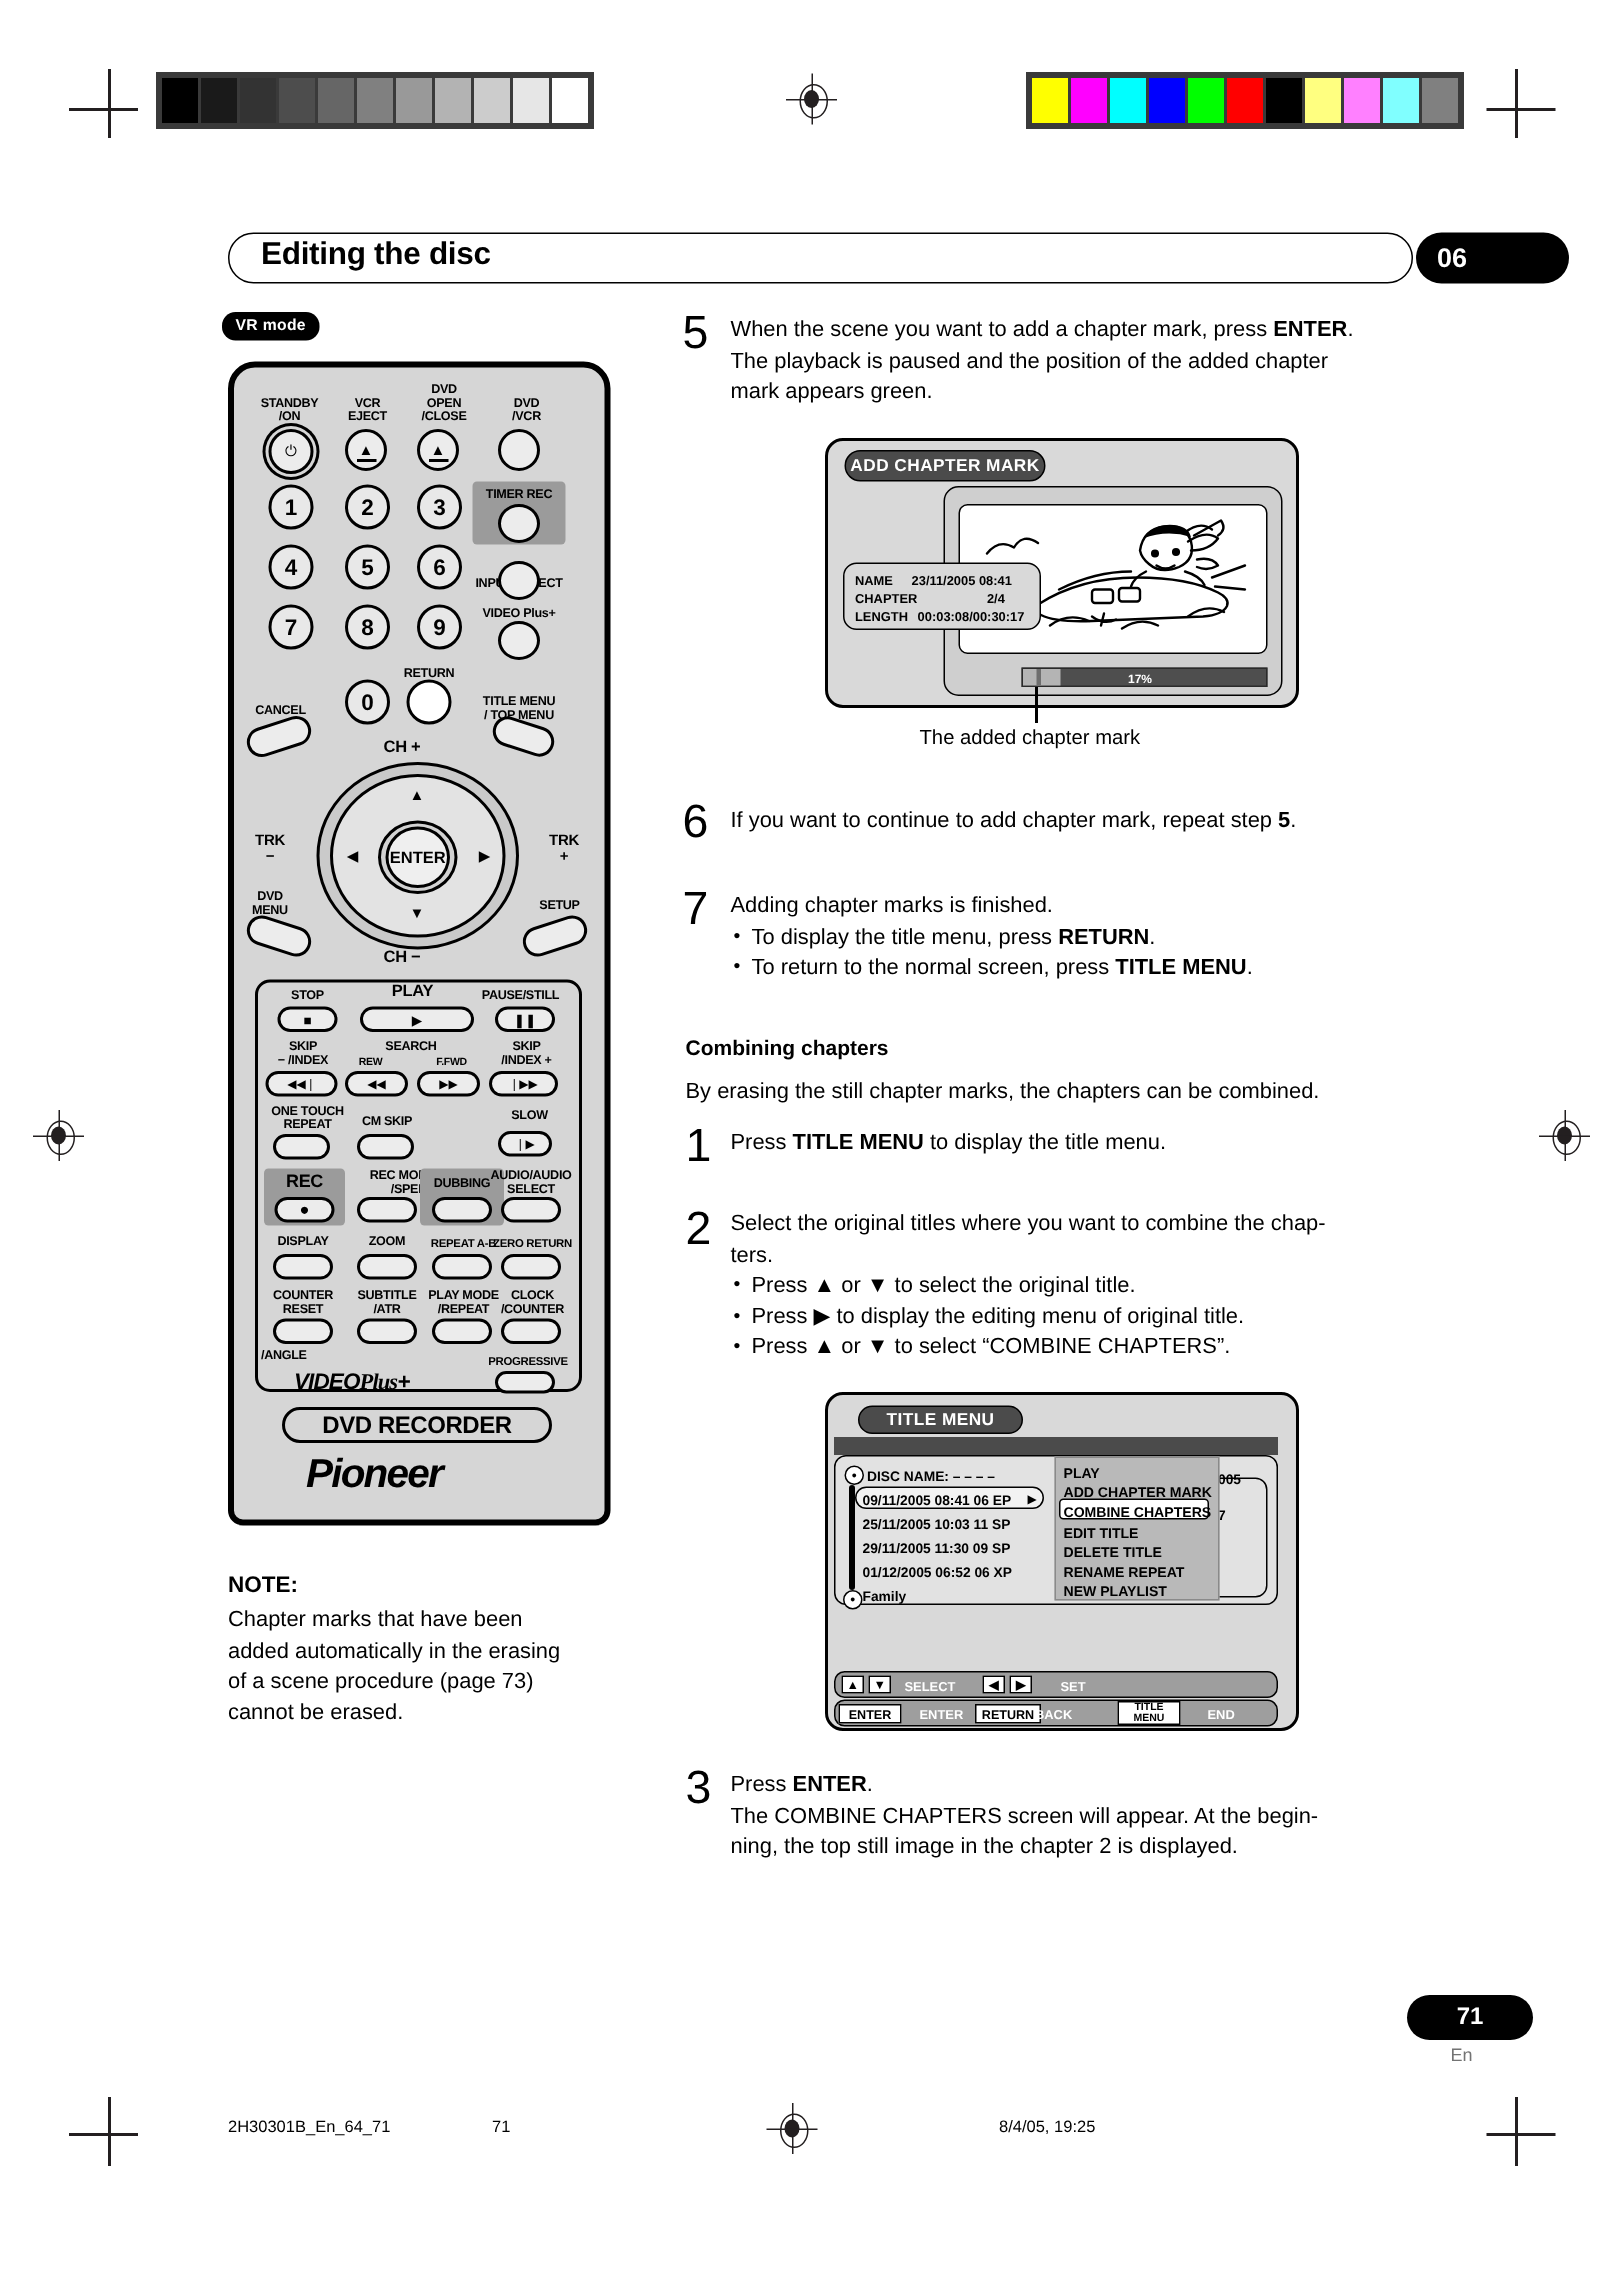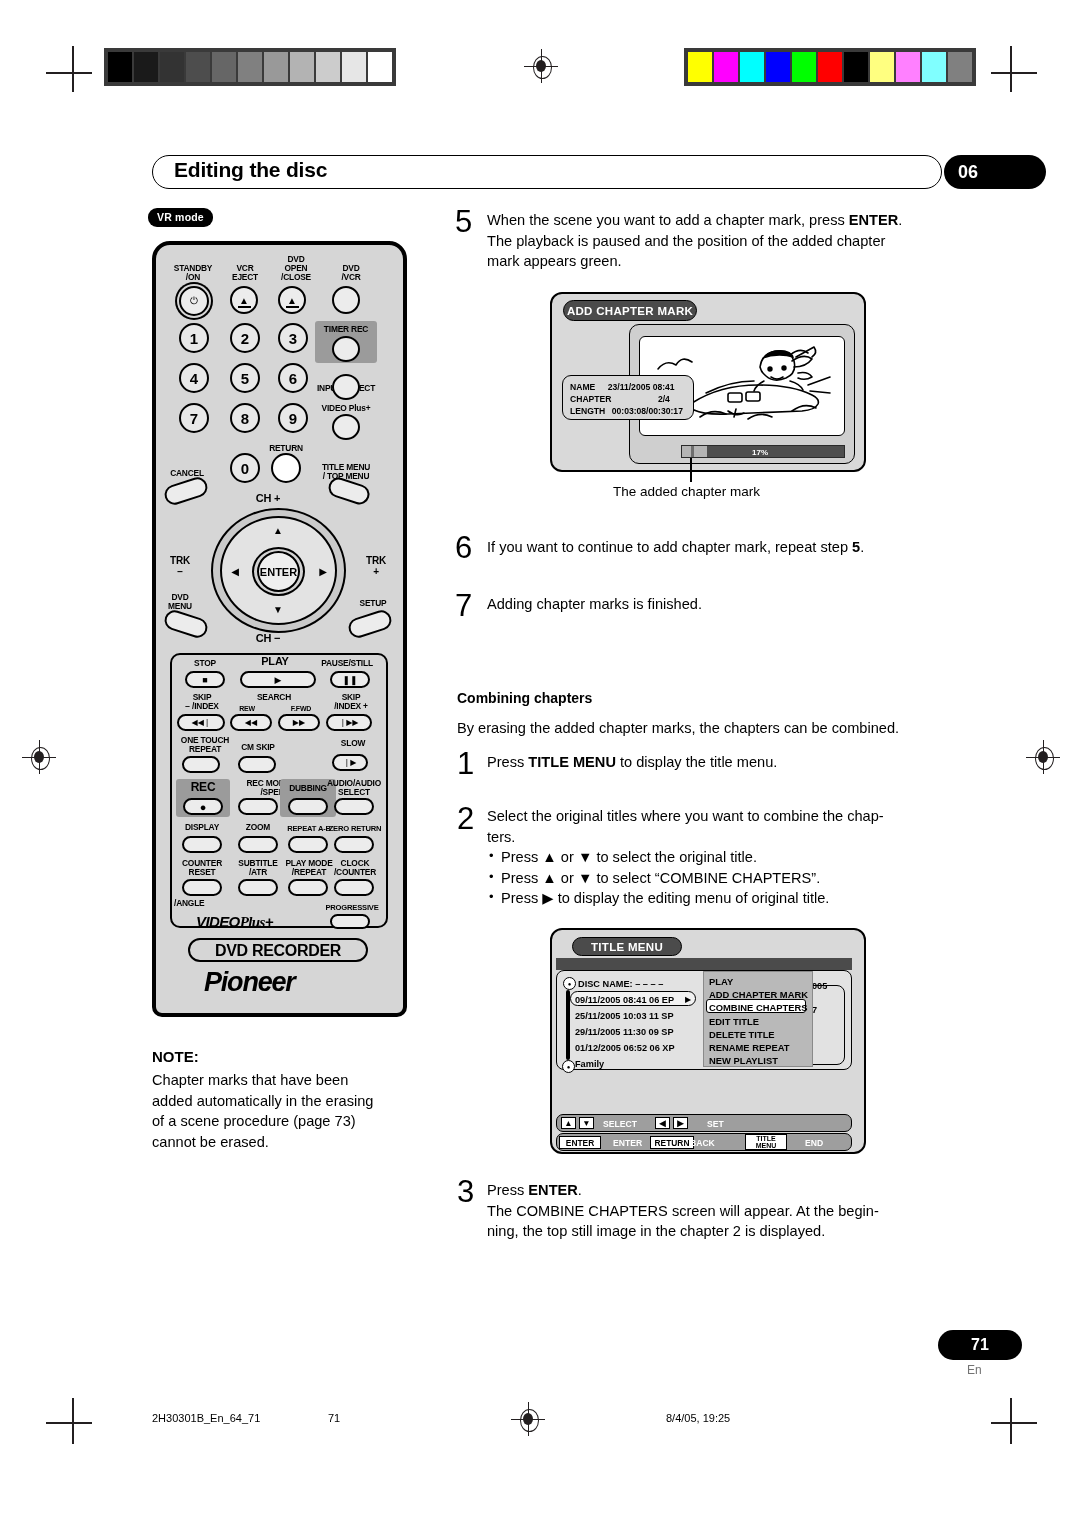--- a/index.html
+++ b/index.html
@@ -424,38 +424,42 @@
 <div class="caption" style="left:613px;top:484px;">The added chapter mark</div>
 
 <div class="stepnum" style="left:455px;top:532px;">6</div>
 <div class="steptxt" style="left:487px;top:537px;width:540px;">
   <span>If you want to continue to add chapter mark, repeat step </span><b>5</b><span>.</span>
 </div>
 
 <div class="stepnum" style="left:455px;top:590px;">7</div>
 <div class="steptxt" style="left:487px;top:594px;width:540px;">
   <span>Adding chapter marks is finished.</span>
+  <ul class="bullets">
+    <li><span>To display the title menu, press </span><b>RETURN</b><span>.</span></li>
+    <li><span>To return to the normal screen, press </span><b>TITLE MENU</b><span>.</span></li>
+  </ul>
 </div>
 
 <div class="h2" style="left:457px;top:690px;">Combining chapters</div>
-<div class="bodytxt" style="left:457px;top:718px;width:570px;">By erasing the added chapter marks, the chapters can be combined.</div>
+<div class="bodytxt" style="left:457px;top:718px;width:570px;">By erasing the still chapter marks, the chapters can be combined.</div>
 
 <div class="stepnum" style="left:457px;top:748px;">1</div>
 <div class="steptxt" style="left:487px;top:752px;width:540px;">
   <span>Press </span><b>TITLE MENU</b><span> to display the title menu.</span>
 </div>
 
 <div class="stepnum" style="left:457px;top:803px;">2</div>
 <div class="steptxt" style="left:487px;top:806px;width:540px;">
   <span>Select the original titles where you want to combine the chap-</span><br>
   <span>ters.</span>
   <ul class="bullets">
     <li>Press ▲ or ▼ to select the original title.</li>
+    <li>Press ▶ to display the editing menu of original title.</li>
     <li>Press ▲ or ▼ to select “COMBINE CHAPTERS”.</li>
-    <li>Press ▶ to display the editing menu of original title.</li>
   </ul>
 </div>
 
 <div class="osd" style="left:550px;top:928px;width:316px;height:226px;"></div>
 <div class="osd-pill" style="left:572px;top:937px;width:108px;height:17px;">
   <span>TITLE MENU</span>
 </div>
 <div class="tm-strip" style="left:556px;top:958px;width:296px;height:12px;"></div>
 <div class="tm-panel" style="left:556px;top:970px;width:296px;height:100px;"></div>
 <div class="abs glyph" style="left:563px;top:977px;width:11px;height:11px;border:1.6px solid #000;border-radius:50%;font-size:6px;background:#fff;">●</div>

